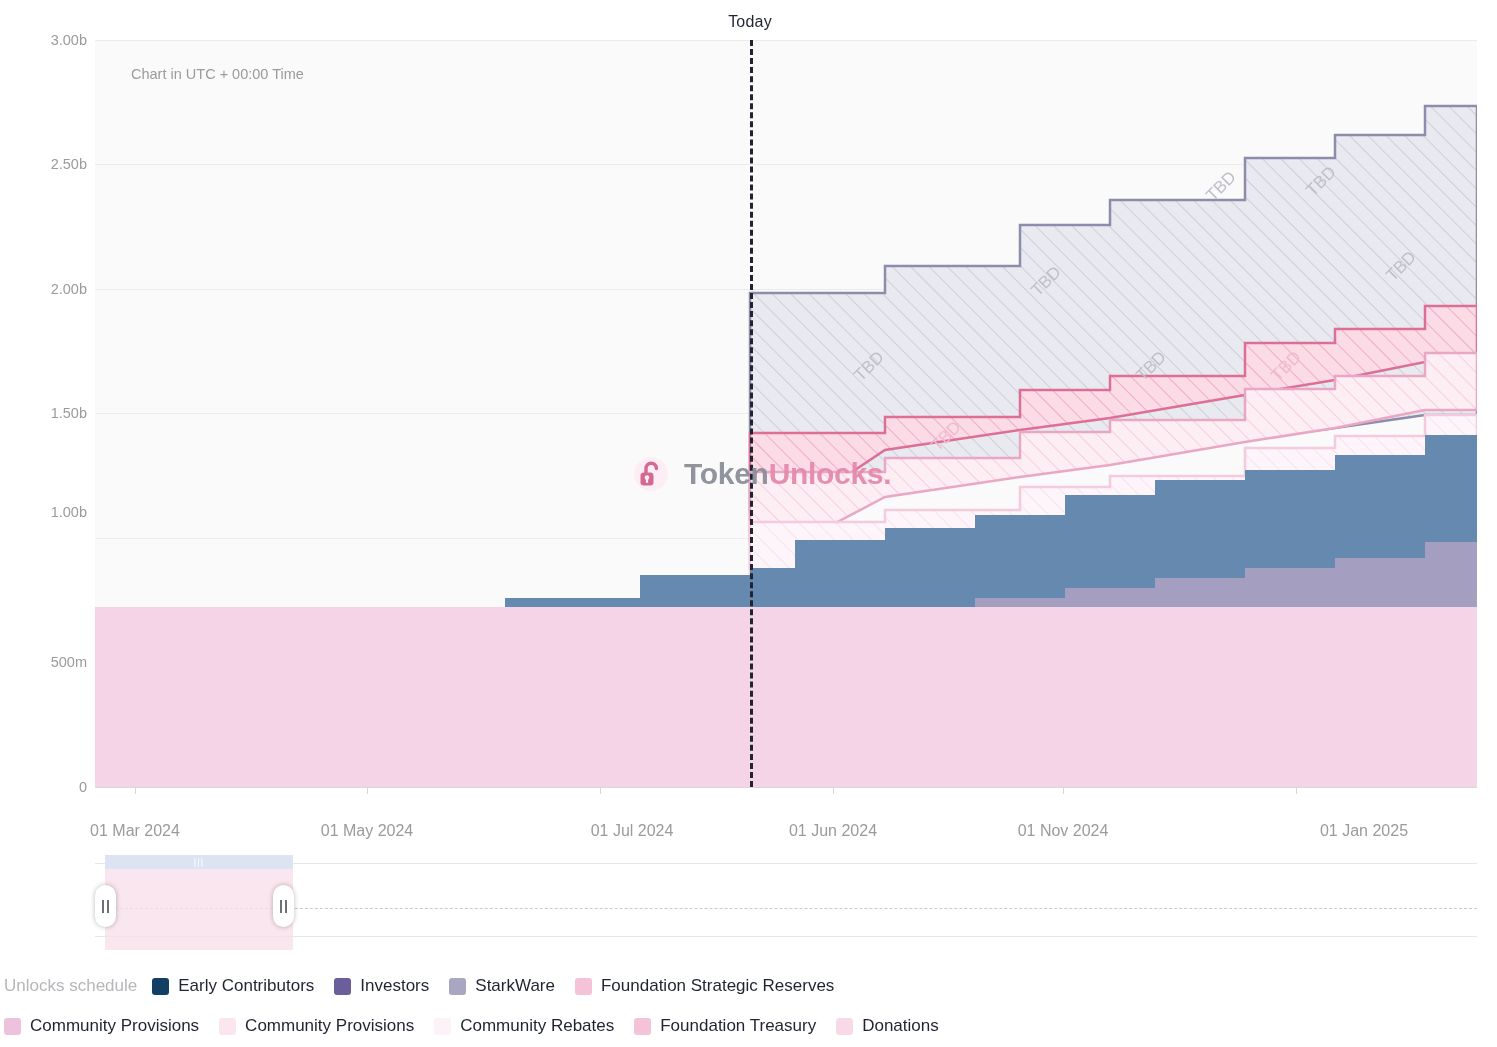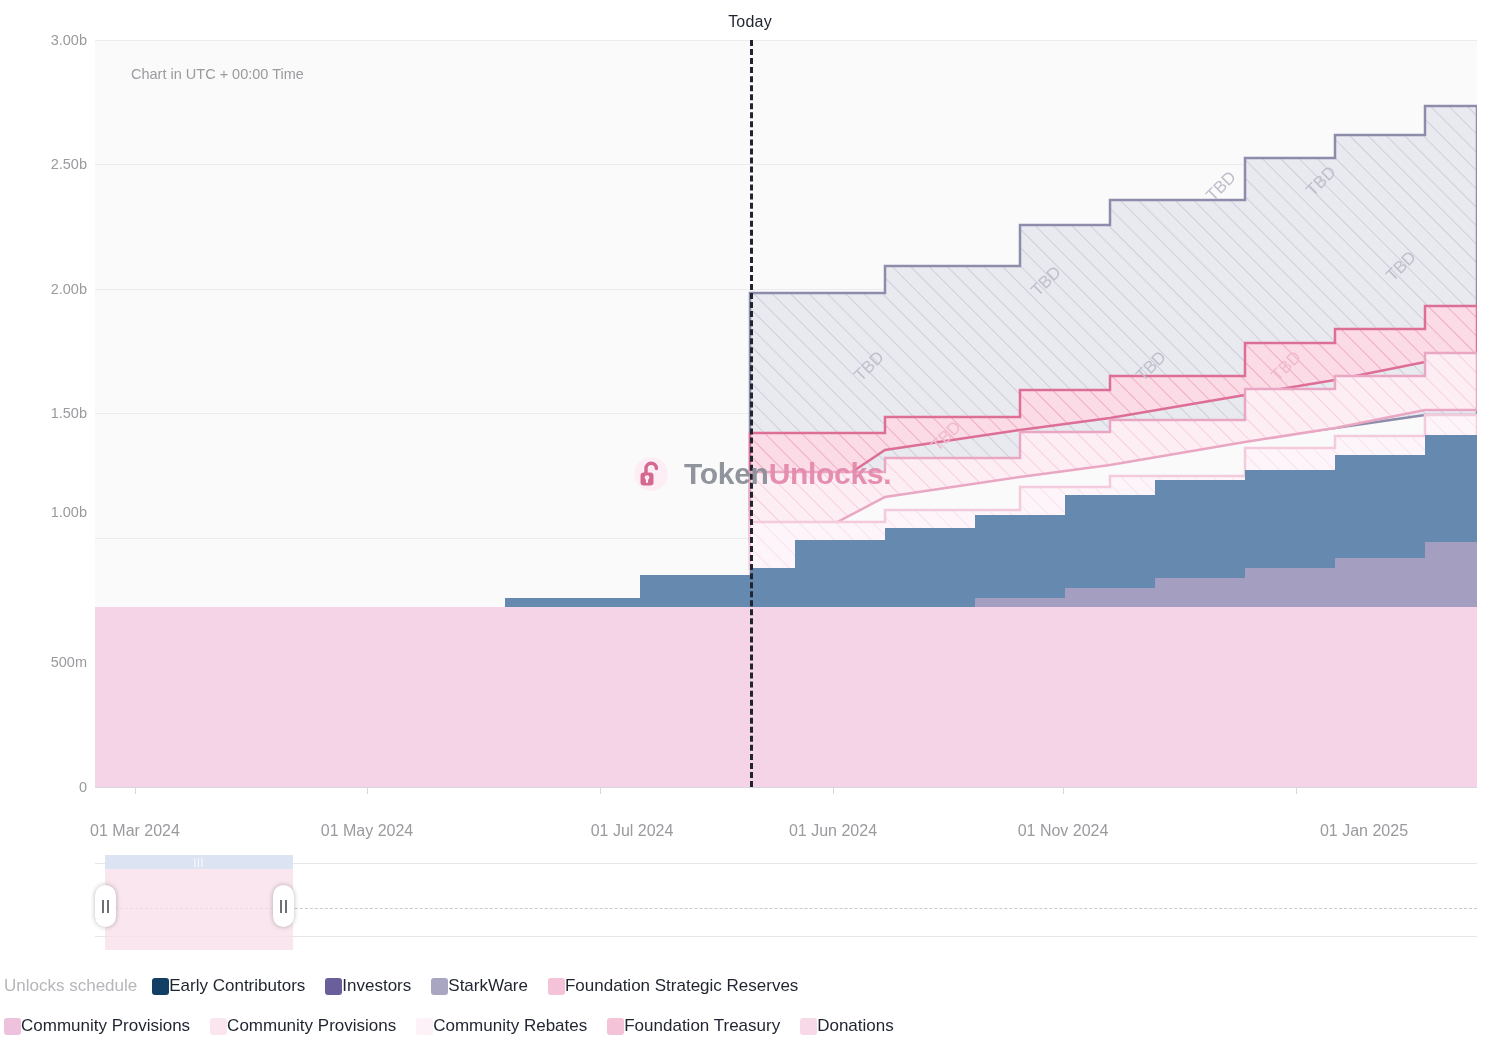--- a/index.html
+++ b/index.html
@@ -212,20 +212,21 @@
   }
   .legend-title {
     font-size: 17px;
     color: #b6b6bb;
     margin-right: 15px;
     white-space: nowrap;
   }
   .legend-item {
     display: flex;
     align-items: center;
+    gap: 9px;
     margin-right: 20px;
     white-space: nowrap;
   }
   .legend-swatch {
     width: 17px;
     height: 17px;
     border-radius: 3px;
     flex: none;
   }
   .legend-label {

